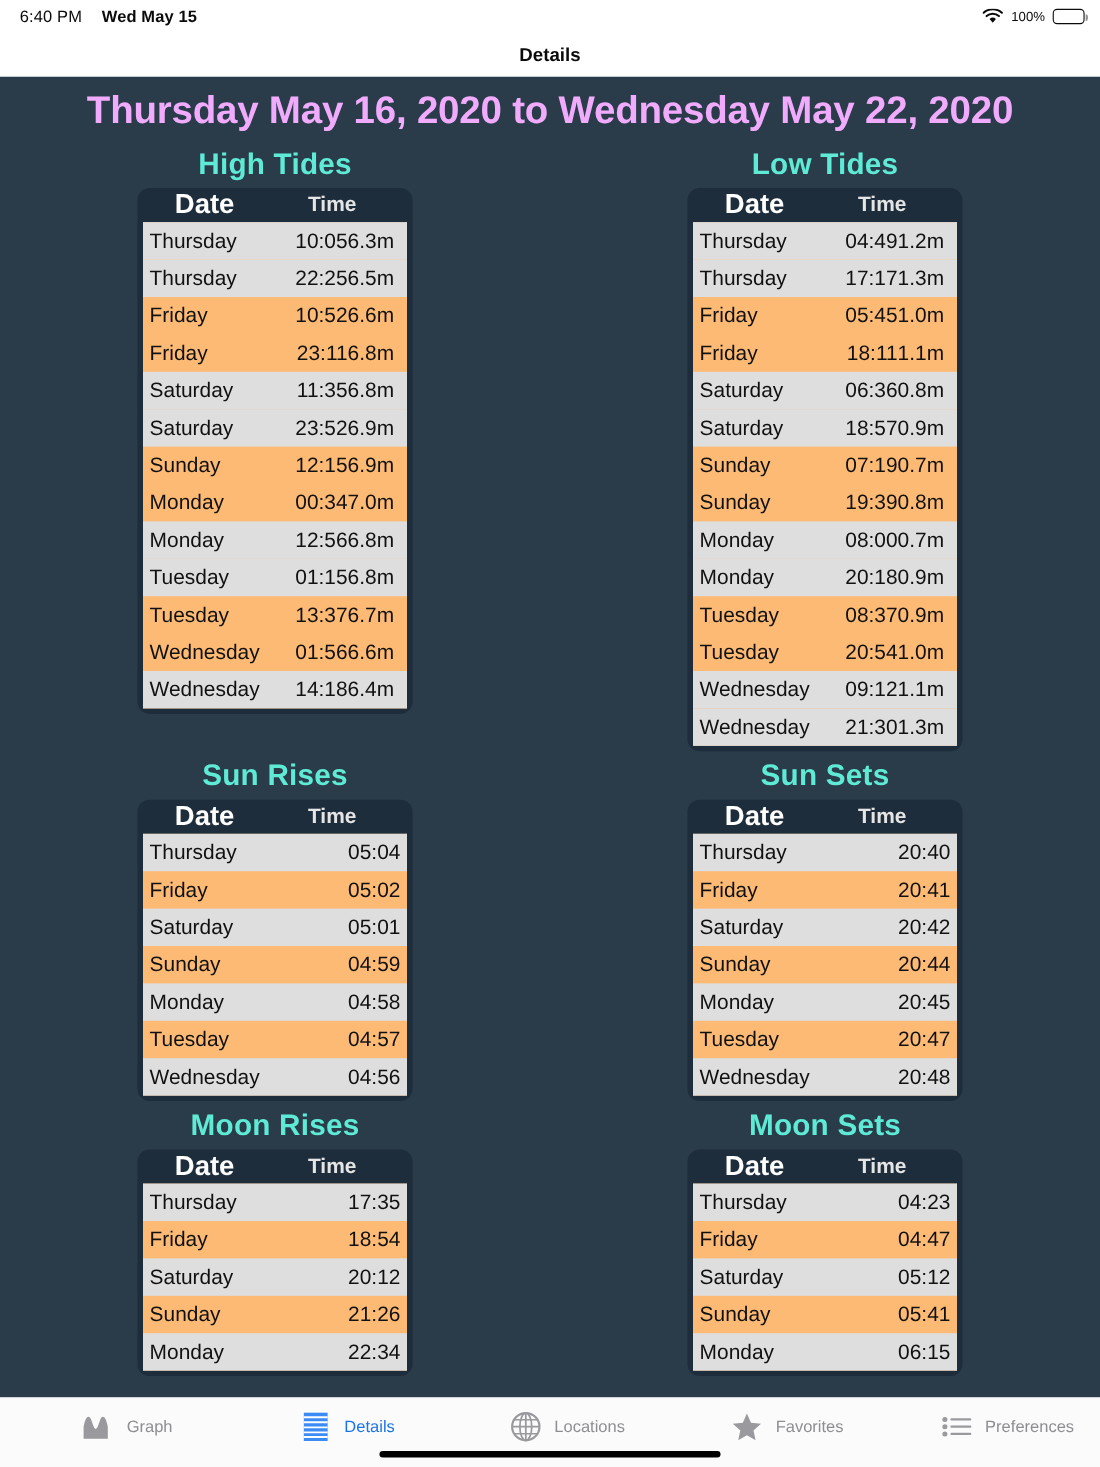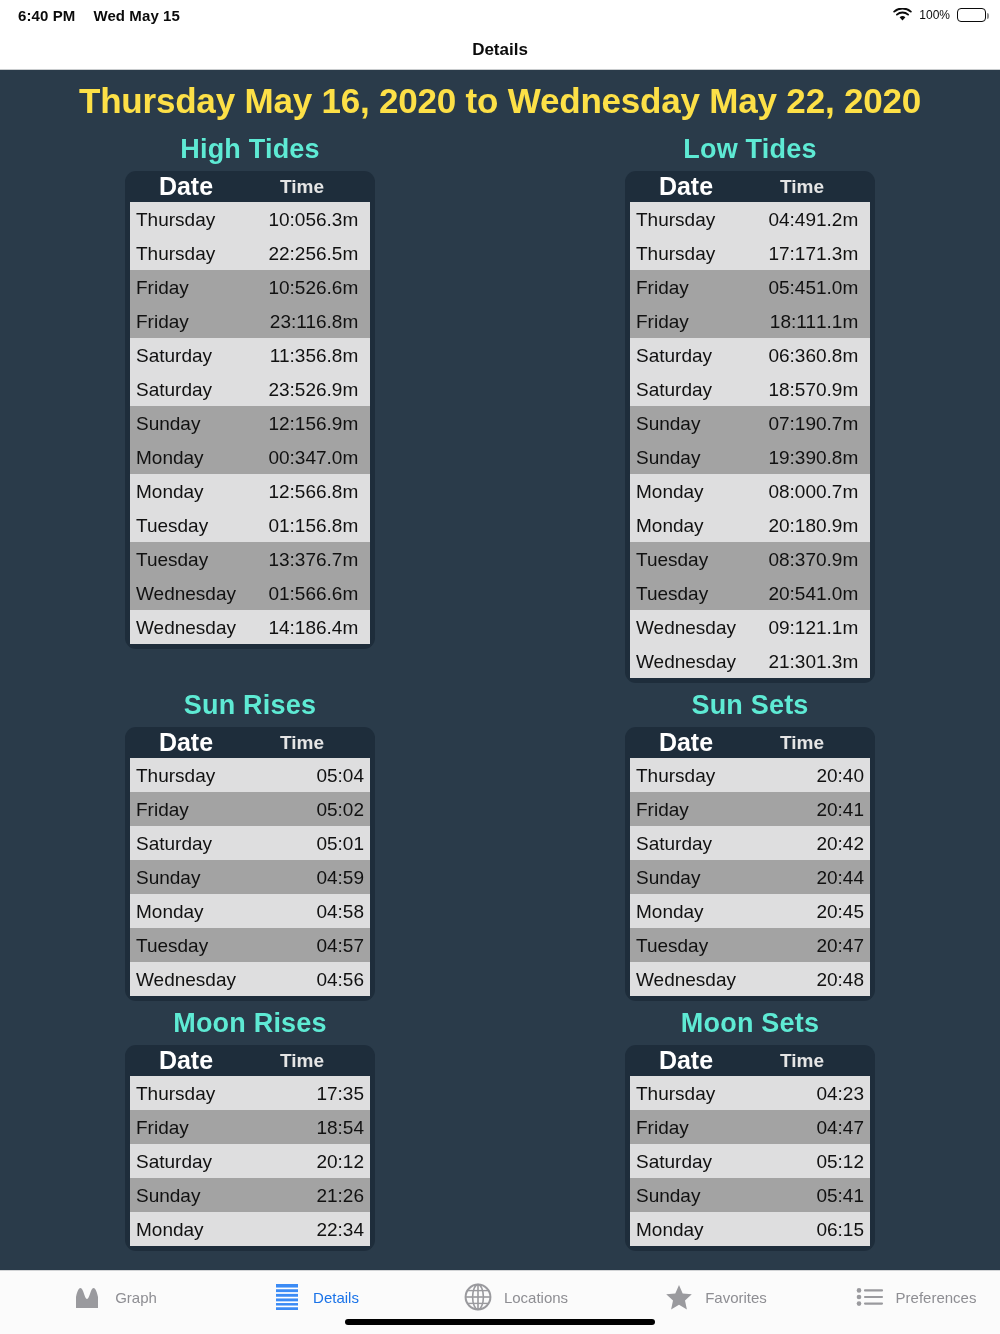--- a/index.html
+++ b/index.html
@@ -13,21 +13,21 @@
 
   
   .statusbar {
     position:absolute; top:0; left:0; width:1000px; height:30px;
     background:#ffffff; color:#0b0b0b;
     display:flex; align-items:center;
     font-size:15px;
   }
   .sb-left { display:flex; align-items:center; gap:18px; padding-left:18px; }
   .sb-right { margin-left:auto; display:flex; align-items:center; gap:7px; padding-right:14px; }
-  .sb-time { font-weight:700; letter-spacing:.1px; }
+  .sb-time { font-weight:400; letter-spacing:.1px; }
   .sb-date { font-weight:600; letter-spacing:.1px; }
   .wifi { width:19px; height:14px; position:relative; display:inline-block; }
   .wifi svg { display:block; }
   .batt-pct { font-weight:500; font-size:12px; }
   .battery { width:29px; height:14px; border:1.6px solid #0b0b0b; border-radius:4px; position:relative; padding:1.6px; }
   .battery .fill { background:#0b0b0b; height:100%; width:100%; border-radius:1.6px; }
   .battery::after { content:""; position:absolute; right:-4px; top:4px; width:2.4px; height:6px;
                     background:#0b0b0b; border-radius:0 2px 2px 0; opacity:.45; }
 
   
@@ -37,21 +37,21 @@
     border-bottom:1px solid #c9ccce;
   }
   .navbar .title { font-size:17px; font-weight:700; color:#0b0b0b; }
 
   
   .content {
     position:absolute; top:71px; left:0; width:1000px; height:1199px;
     background:#2a3b4a; overflow:hidden;
   }
   .range-header {
-    text-align:center; color:#fde047;
+    text-align:center; color:#f0abfc;
     font-size:35px; font-weight:700;
     padding:10px 0 6px 0; letter-spacing:-0.2px;
   }
 
   .grid { display:flex; flex-wrap:wrap; }
   .col { width:500px; display:flex; flex-direction:column; align-items:center; }
 
   .sec-title {
     font-size:27px; font-weight:700; color:#5eead4;
     margin:7px 0 6px 0; text-align:center; letter-spacing:.2px;
@@ -61,21 +61,21 @@
     width:250px; background:#1e2d3b;
     border-radius:11px; padding:5px;
     padding-top:0;
   }
   .panel .thead {
     display:flex; height:31px; align-items:center; justify-content:center;
     gap:0; padding:0 4px;
   }
   .thead .h-date { width:104px; text-align:center; color:#ffffff; font-size:25px; font-weight:700; }
   .thead .h-time { flex:1; text-align:center; color:#e5e5e5; font-size:19px; font-weight:700; }
-  .tbody { background:#a3a3a3; }
+  .tbody { background:#fdba74; }
   .row {
     display:flex; align-items:center; height:34px; padding:0 6px;
     font-size:19px; color:#111; line-height:1;
   }
   .row.alt { background:#dededf; }
   .row .c-date { flex:1; text-align:left; white-space:nowrap; }
   .row .c-time { text-align:right; white-space:nowrap; }
   .row .c-height { width:48px; white-space:nowrap; }
   .tide .c-time { width:60px; }
   .simple .c-time { width:62px; }

